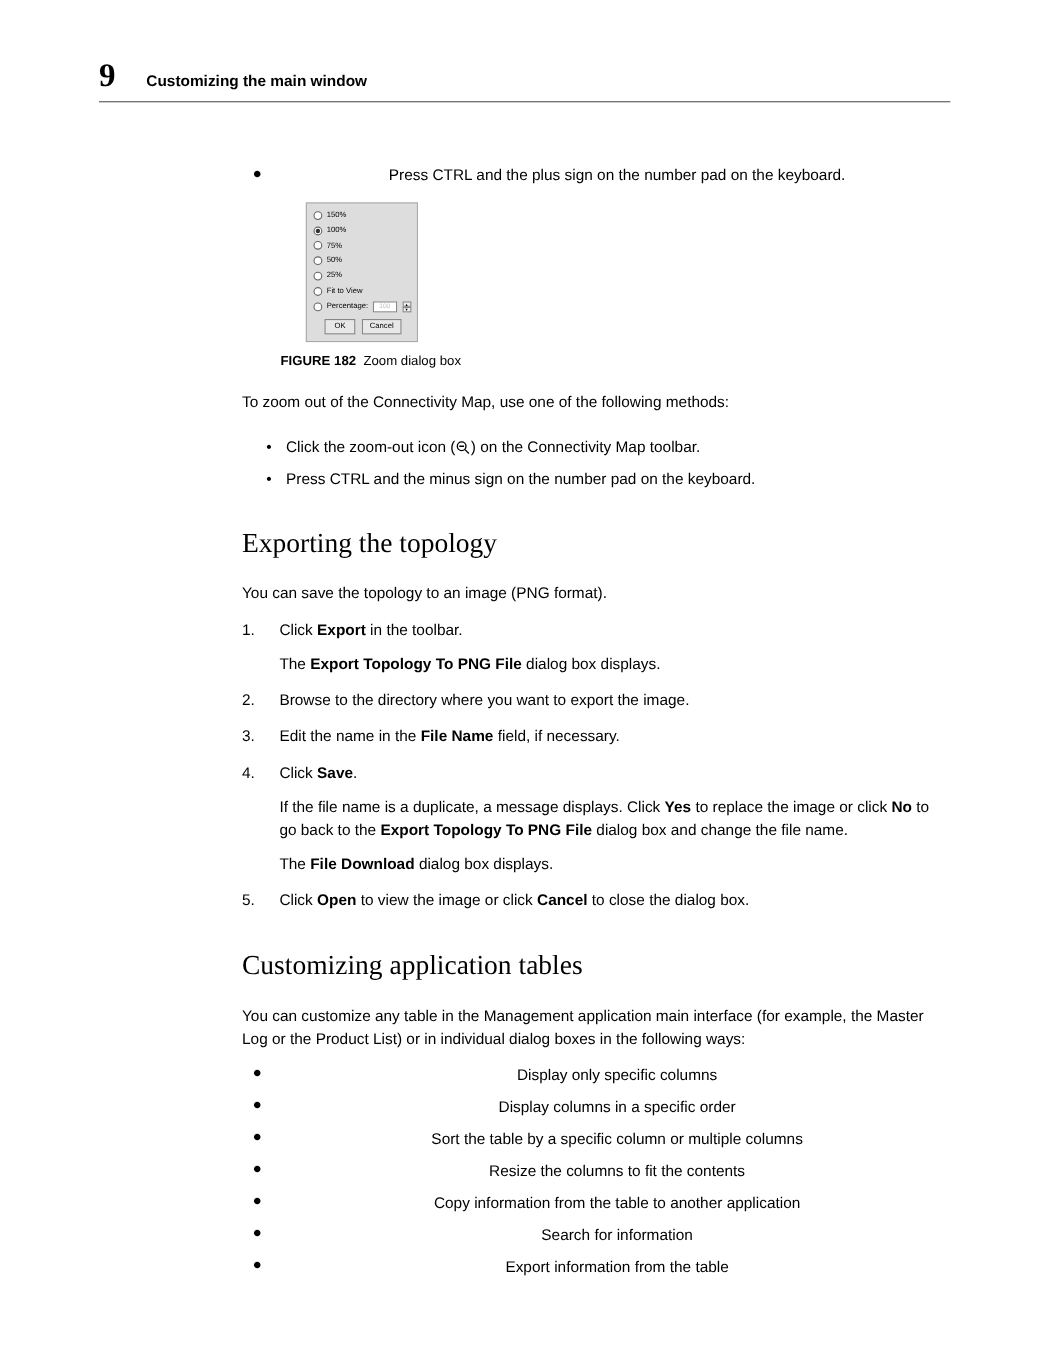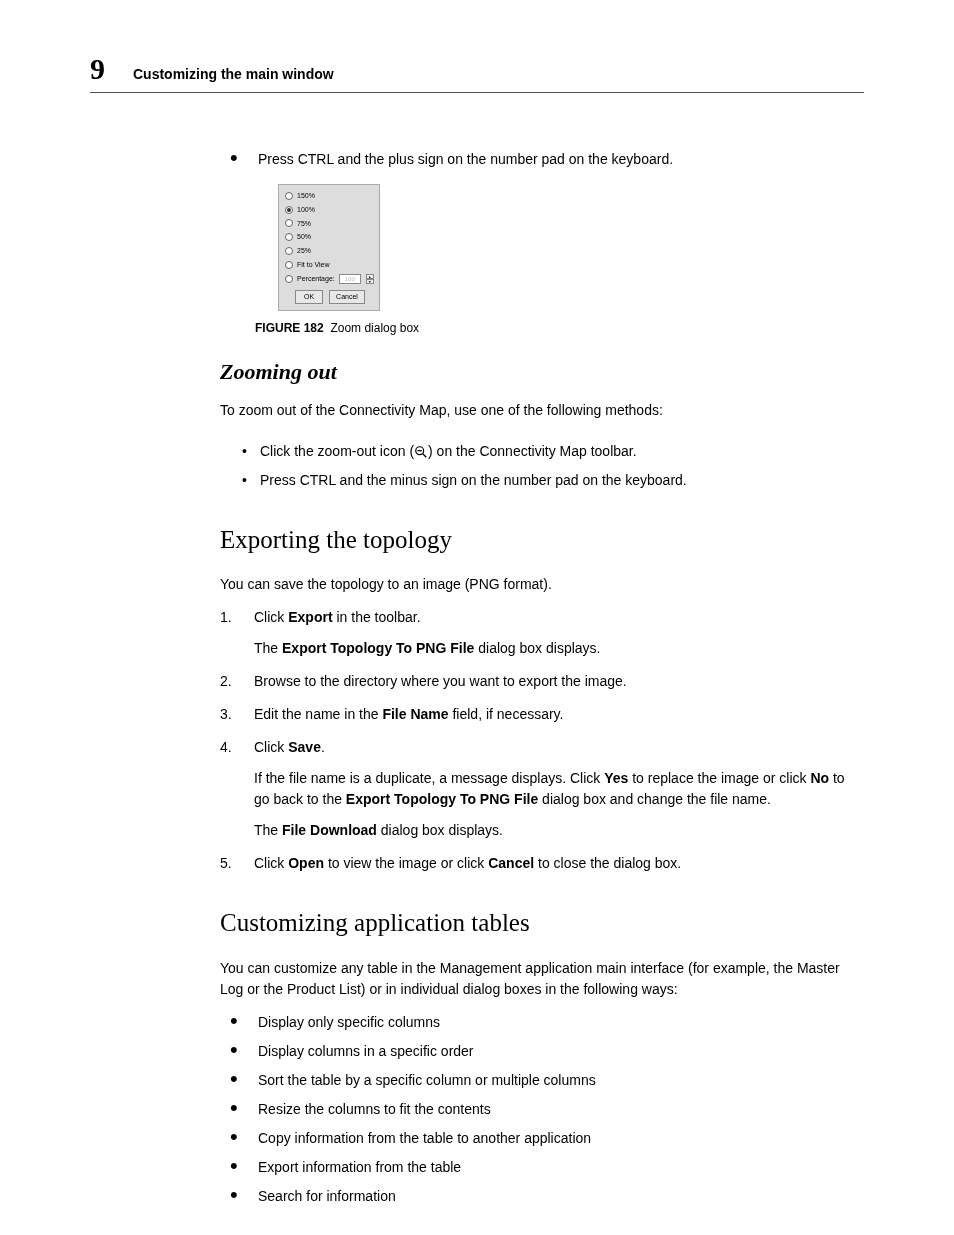--- a/index.html
+++ b/index.html
@@ -48,20 +48,21 @@
   ul.small-bullets li::before {
     content: "•";
     position: absolute;
     left: 0;
     top: 0;
   }
   ul.big-bullets {
     list-style: none;
     margin-left: 10px;
     margin-bottom: 14px;
+    text-align: center;
   }
   ul.big-bullets li {
     position: relative;
     padding-left: 28px;
     margin-bottom: 8px;
   }
   ul.big-bullets li::before {
     content: "•";
     position: absolute;
     left: 0;
@@ -246,21 +247,20 @@
         <span class="dlg-btn">OK</span>
         <span class="dlg-btn">Cancel</span>
       </div>
     </div>
   </div>
 
   <div class="fig-caption">
     <span class="fig-num">FIGURE 182</span>&nbsp;&nbsp;<span>Zoom dialog box</span>
   </div>
 
-  <h2 class="italic-head">Zooming out</h2>
   <p class="body-p">To zoom out of the Connectivity Map, use one of the following methods:</p>
   <ul class="small-bullets">
     <li>
       <span>Click the zoom-out icon (</span><span class="zoom-out-icon">
           <svg viewBox="0 0 16 16">
             <circle cx="6.5" cy="6.5" r="4.5" fill="none" stroke="#000" stroke-width="1.4"></circle>
             <line x1="10" y1="10" x2="14" y2="14" stroke="#000" stroke-width="1.4"></line>
             <line x1="4" y1="6.5" x2="9" y2="6.5" stroke="#000" stroke-width="1.4"></line>
           </svg>
         </span><span>) on the Connectivity Map toolbar.</span>
@@ -290,17 +290,17 @@
   </ol>
 
   <h2 class="section-head">Customizing application tables</h2>
   <p class="body-p">You can customize any table in the Management application main interface (for example, the Master Log or the Product List) or in individual dialog boxes in the following ways:</p>
   <ul class="big-bullets">
     <li>Display only specific columns</li>
     <li>Display columns in a specific order</li>
     <li>Sort the table by a specific column or multiple columns</li>
     <li>Resize the columns to fit the contents</li>
     <li>Copy information from the table to another application</li>
+    <li>Search for information</li>
     <li>Export information from the table</li>
-    <li>Search for information</li>
   </ul>
 
 </div>
 
 </body></html>

